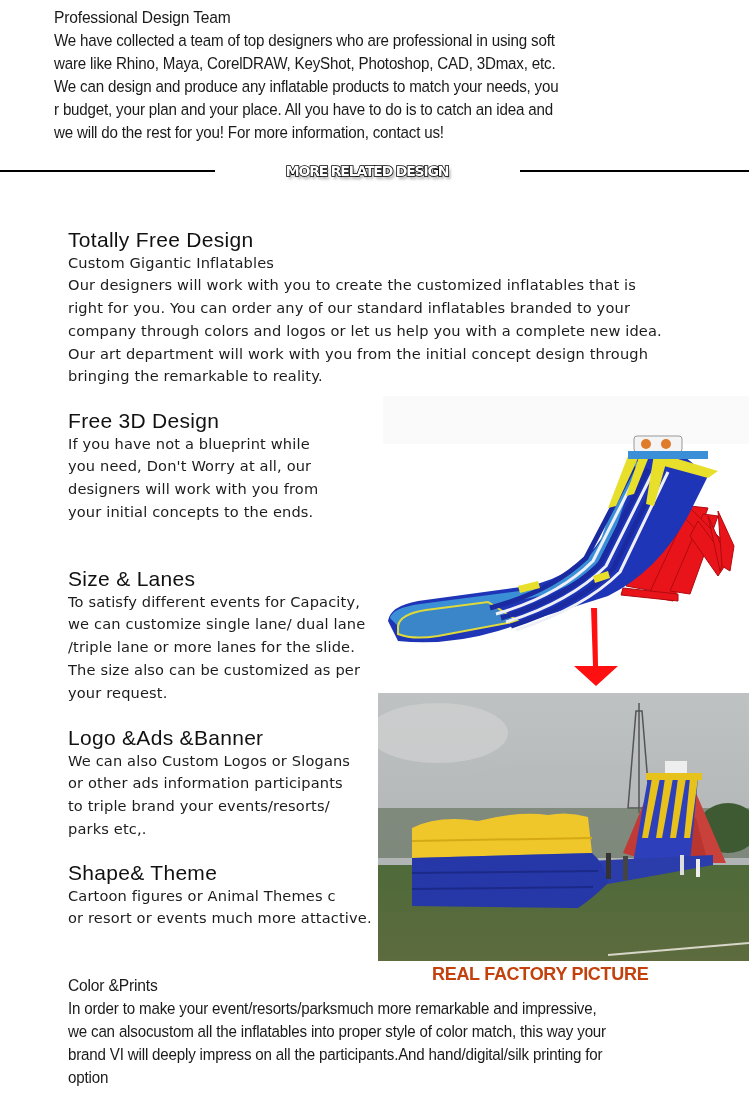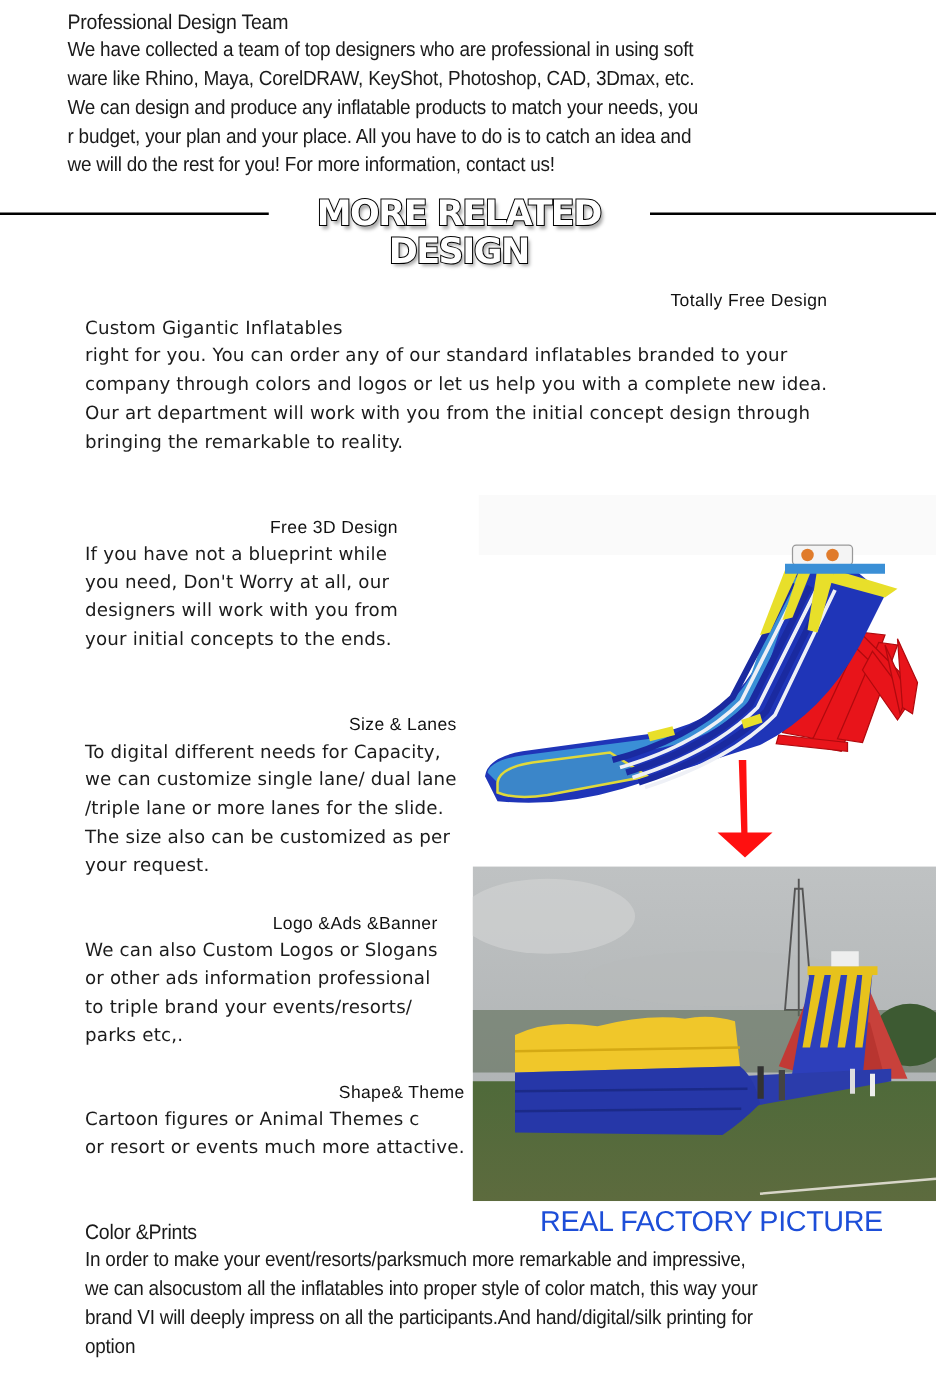--- a/index.html
+++ b/index.html
@@ -1,30 +1,30 @@
 <!DOCTYPE html>
 <html><head>
 <meta charset="utf-8">
 <style>
   html, body { margin: 0; padding: 0; background: #ffffff; }
   body { width: 749px; height: 1101px; position: relative; overflow: hidden; color: #1a1a1a; }
   .abs { position: absolute; }
   .narrow { font-family: "Liberation Sans", sans-serif; font-size: 16.3px; line-height: 23px; letter-spacing: -0.2px; transform-origin: left top; }
   .wide { font-family: "DejaVu Sans", sans-serif; font-size: 14.6px; line-height: 22.7px; letter-spacing: 0.15px; color: #1c1c1c; }
-  .wide .h { font-family: "Liberation Sans", sans-serif; font-size: 14px; letter-spacing: 0.3px; color: #111; text-align: right; }
+  .wide .h { font-family: "Liberation Sans", sans-serif; font-size: 21px; letter-spacing: 0.3px; color: #111; }
   .line { display: block; white-space: nowrap; }
   .rule { position: absolute; height: 2px; background: #000; top: 170px; }
   .banner {
     position: absolute; left: 236px; top: 156px; width: 262px; height: 30px;
-    font-family: "DejaVu Sans", sans-serif; font-weight: bold; font-size: 28px;
+    font-family: "DejaVu Sans", sans-serif; font-weight: bold; font-size: 14px;
     letter-spacing: -1.2px; color: #fff; text-align: center; line-height: 30px;
     -webkit-text-stroke: 1.6px #000; paint-order: stroke fill;
     text-shadow: 2px 3px 3px rgba(0,0,0,0.35);
   }
-  .caption { font-family: "Liberation Sans", sans-serif; font-size: 23px; letter-spacing: -0.3px; color: #1d4ed8; }
+  .caption { font-family: "Liberation Sans", sans-serif; font-size: 18px; letter-spacing: -0.3px; color: #c2410c; font-weight: bold; }
   svg { display: block; }
 </style>
 </head>
 <body>
 
 <div class="abs narrow" style="left:54px; top:6px; transform: scaleX(0.93);">
   <span class="line" style="font-size:16.8px;">Professional Design Team</span>
   <span class="line">We have collected a team of top designers who are professional in using soft</span>
   <span class="line">ware like Rhino, Maya, CorelDRAW, KeyShot, Photoshop, CAD, 3Dmax, etc.</span>
   <span class="line">We can design and produce any inflatable products to match your needs, you</span>
@@ -32,47 +32,48 @@
   <span class="line">we will do the rest for you! For more information, contact us!</span>
 </div>
 
 <div class="rule" style="left:0; width:215px;"></div>
 <div class="banner">MORE RELATED DESIGN</div>
 <div class="rule" style="left:520px; width:229px;"></div>
 
 <div class="abs wide" style="left:68px; top:229px;">
   <span class="line h">Totally Free Design</span>
   <span class="line">Custom Gigantic Inflatables</span>
+  <span class="line">Our designers will work with you to create the customized inflatables that is</span>
   <span class="line">right for you. You can order any of our standard inflatables branded to your</span>
   <span class="line">company through colors and logos or let us help you with a complete new idea.</span>
   <span class="line">Our art department will work with you from the initial concept design through</span>
   <span class="line">bringing the remarkable to reality.</span>
 </div>
 
 <div class="abs wide" style="left:68px; top:410px;">
   <span class="line h">Free 3D Design</span>
   <span class="line">If you have not a blueprint while</span>
   <span class="line">you need, Don't Worry at all, our</span>
   <span class="line">designers will work with you from</span>
   <span class="line">your initial concepts to the ends.</span>
 </div>
 
 <div class="abs wide" style="left:68px; top:568px;">
   <span class="line h">Size  &amp;  Lanes</span>
-  <span class="line">To digital different needs for Capacity,</span>
+  <span class="line">To satisfy different events for Capacity,</span>
   <span class="line">we can customize single lane/ dual lane</span>
   <span class="line">/triple lane or more lanes for the slide.</span>
   <span class="line">The size also can be customized as per</span>
   <span class="line">your request.</span>
 </div>
 
 <div class="abs wide" style="left:68px; top:727px;">
   <span class="line h">Logo &amp;Ads &amp;Banner</span>
   <span class="line">We can also Custom Logos or Slogans</span>
-  <span class="line">or other ads information professional</span>
+  <span class="line">or other ads information participants</span>
   <span class="line">to triple brand your events/resorts/</span>
   <span class="line">parks etc,.</span>
 </div>
 
 <div class="abs wide" style="left:68px; top:862px;">
   <span class="line h">Shape&amp; Theme</span>
   <span class="line">Cartoon figures or Animal Themes c</span>
   <span class="line">or resort or events much more attactive.</span>
 </div>
 

